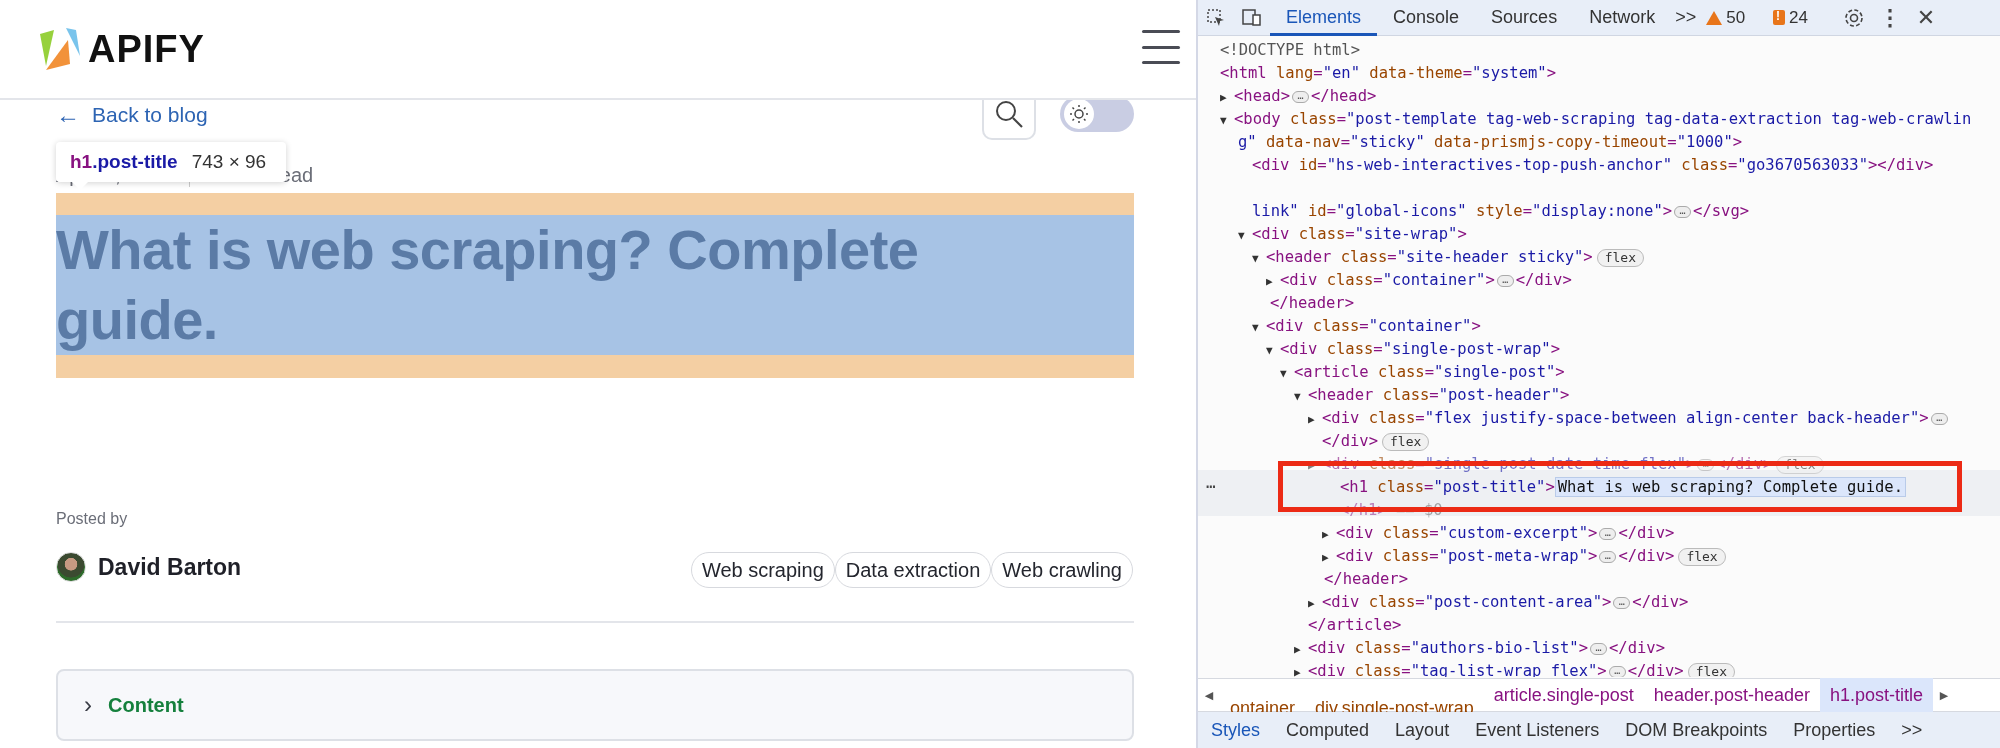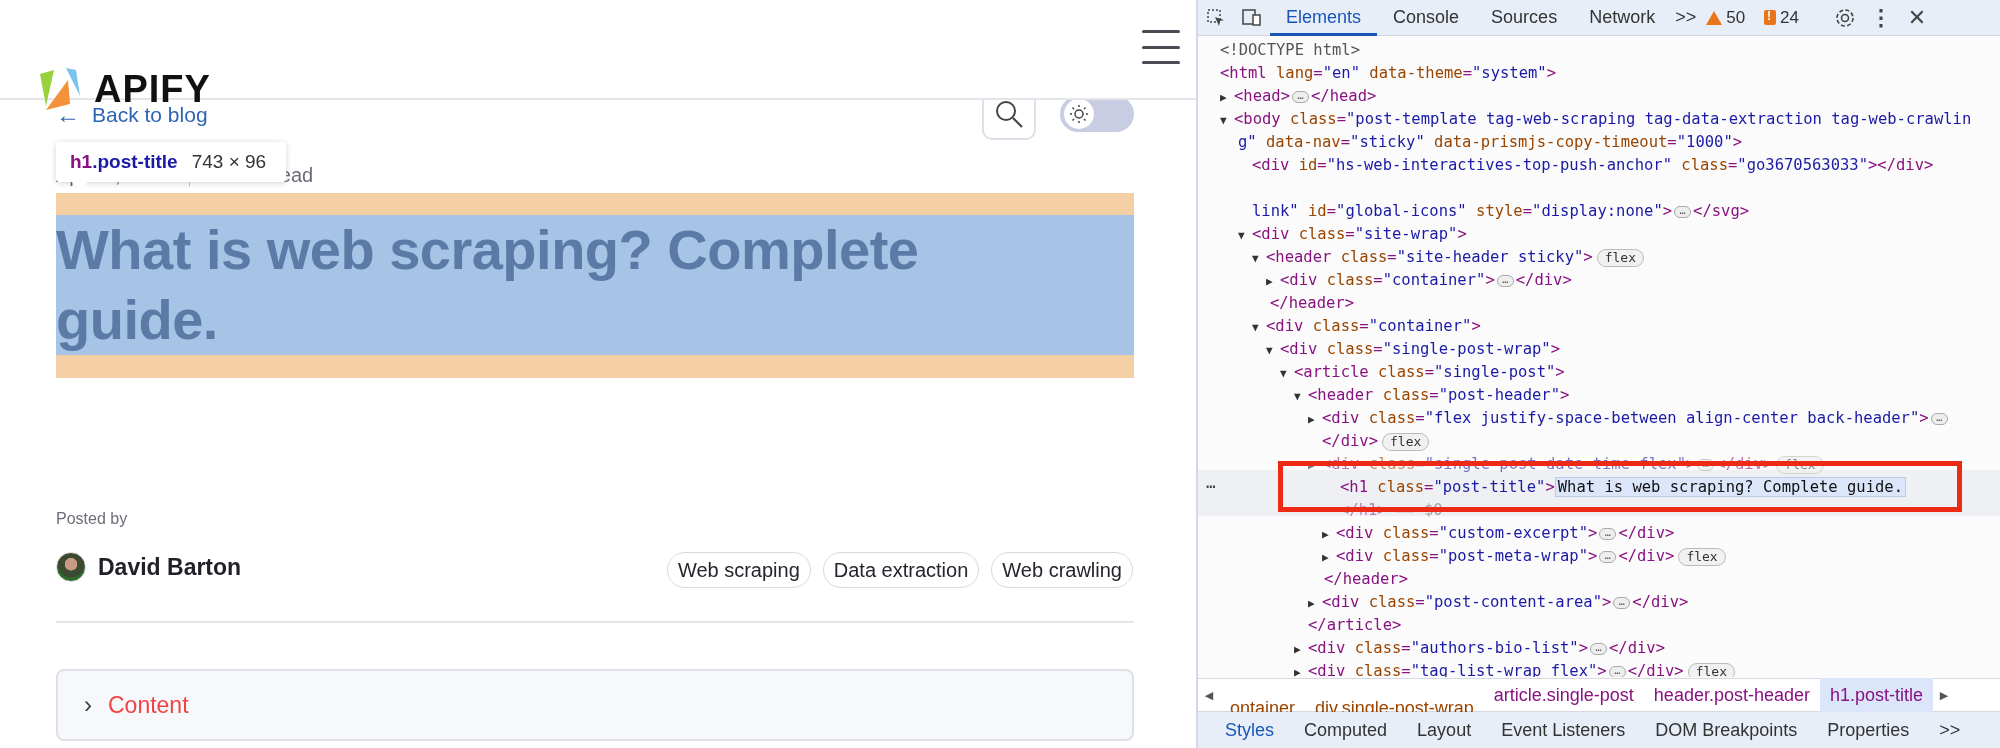--- a/index.html
+++ b/index.html
@@ -2,21 +2,21 @@
 <html><head>
 <meta charset="utf-8">
 <style>
   * { box-sizing: border-box; margin: 0; padding: 0; }
   html, body { width: 2000px; height: 748px; overflow: hidden; background: #fff; }
   body { font-family: "Liberation Sans", sans-serif; position: relative; }
 
   
   .page { position: absolute; left: 0; top: 0; width: 1196px; height: 748px; background: #fff; overflow: hidden; }
   .site-header { position: absolute; left: 0; top: 0; width: 1196px; height: 100px; border-bottom: 2px solid #e3e5ea; background: #fff; z-index: 3; }
-  .logo { position: absolute; left: 38px; top: 26px; display: flex; align-items: center; gap: 12px; margin-top: 40px; }
+  .logo { position: absolute; left: 38px; top: 26px; display: flex; align-items: center; gap: 6px; }
   .logo-mark { width: 44px; height: 46px; position: relative; }
   .logo-text { font-family: "Liberation Sans", sans-serif; font-weight: 700; font-size: 38px; letter-spacing: 1px; color: #111; }
   .hamburger { position: absolute; left: 1142px; top: 30px; width: 38px; height: 34px; display: flex; flex-direction: column; justify-content: space-between; cursor: pointer; }
   .hamburger span { display: block; height: 3px; background: #4a4c55; border-radius: 2px; }
 
   .back-link { position: absolute; left: 56px; top: 100px; height: 30px; display: flex; align-items: center; gap: 12px; color: #2d64b3; font-size: 21px; cursor: pointer; }
   .back-link .arrow { font-size: 24px; line-height: 1; }
   .search-btn { position: absolute; left: 982px; top: 90px; width: 54px; height: 50px; border: 2px solid #dde0e6; border-top: none; border-radius: 0 0 10px 10px; display: flex; align-items: center; justify-content: center; background: #fff; }
   .theme-toggle { position: absolute; left: 1060px; top: 96px; width: 74px; height: 36px; border-radius: 18px; background: #c9cde3; }
   .theme-toggle .knob { position: absolute; left: 4px; top: 3px; width: 30px; height: 30px; border-radius: 50%; background: #fff; display: flex; align-items: center; justify-content: center; }
@@ -34,28 +34,28 @@
   .title-box .content { position: absolute; left: 0; top: 22px; width: 1078px; height: 140px; background: #a7c3e5; }
   .post-title { position: absolute; left: 0; top: 0; width: 960px; font-size: 56px; font-weight: 700; line-height: 70px; color: #5b7ba6; letter-spacing: -0.5px; }
 
   .excerpt { position: absolute; left: 56px; top: 378px; width: 1080px; font-size: 28px; line-height: 46px; color: #3a3d46; }
 
   .posted-by { position: absolute; left: 56px; top: 510px; font-size: 16px; color: #6b6e78; }
   .author { position: absolute; left: 56px; top: 552px; display: flex; align-items: center; gap: 12px; }
   .avatar { width: 30px; height: 30px; border-radius: 50%; background: radial-gradient(circle at 50% 40%, #c79a82 0 28%, #3b4a30 30% 60%, #2d6b2a 62%); border: 1px solid #ddd; }
   .author-name { font-size: 23px; font-weight: 700; color: #1f2028; }
 
-  .tags { position: absolute; right: 63px; top: 552px; display: flex; gap: 12px; }
+  .tags { position: absolute; right: 63px; top: 552px; display: flex; }
   .tag-pill { height: 36px; padding: 0 10px; border: 1.5px solid #d7d9de; border-radius: 18px; display: flex; align-items: center; font-size: 20px; color: #24262e; background: #fff; cursor: pointer; }
 
   .divider { position: absolute; left: 56px; top: 621px; width: 1078px; height: 2px; background: #e3e5ea; }
 
   .toc { position: absolute; left: 56px; top: 669px; width: 1078px; height: 72px; border: 2px solid #dde0e6; border-radius: 8px; background: #f7f8fb; display: flex; align-items: center; padding-left: 26px; gap: 16px; cursor: pointer; }
   .toc .chev { font-size: 24px; color: #3a3d46; }
-  .toc .label { font-size: 23px; font-weight: 400; color: #ef4444; }
+  .toc .label { font-size: 20px; font-weight: 700; color: #15803d; }
 
   
   .devtools { position: absolute; left: 1196px; top: 0; width: 804px; height: 748px; background: #fbfbfb; border-left: 2px solid #d4d8e6; font-family: "Liberation Sans", sans-serif; }
   .dt-toolbar { position: absolute; left: 0; top: 0; width: 804px; height: 36px; background: #e8eef8; border-bottom: 1px solid #d0d6e2; display: flex; align-items: center; }
   .dt-icon { width: 36px; height: 36px; display: flex; align-items: center; justify-content: center; cursor: pointer; color: #444; }
   .dt-tab { height: 36px; padding: 0 16px; display: flex; align-items: center; font-size: 18px; color: #333; cursor: pointer; position: relative; }
   .dt-tab.active { color: #1a56b8; }
   .dt-tab.active:after { content: ""; position: absolute; left: 0; right: 0; bottom: 0; height: 3px; background: #1a56b8; }
   .dt-more { font-size: 18px; color: #333; padding: 0 4px; }
   .badge { display: flex; align-items: center; gap: 4px; font-size: 17px; color: #333; margin-left: 6px; }
@@ -77,21 +77,21 @@
   .red-box { position: absolute; left: 80px; top: 424px; width: 684px; height: 51px; border: 5px solid #ec2a15; pointer-events: none; }
   .hl-text { background: #dbe6fb; border: 1px solid #b9cbe9; padding: 0 2px; color: #111; }
 
   .breadcrumbs { position: absolute; left: 0; top: 678px; width: 804px; height: 34px; background: #fff; border-top: 1px solid #d6d9e0; border-bottom: 1px solid #d6d9e0; display: flex; align-items: center; font-size: 18px; }
   .bc-arrow { width: 22px; text-align: center; color: #555; font-size: 11px; }
   .bc-item { padding: 0 10px; color: #881280; height: 34px; display: flex; align-items: center; cursor: pointer; }
   .bc-item.tagcolor { color: #994500; margin-top: 27px; }
   .bc-item.active { background: #dbe6fb; color: #881280; }
 
   .bottom-tabs { position: absolute; left: 0; top: 712px; width: 804px; height: 36px; background: #e8eef8; display: flex; align-items: center; font-size: 18px; }
-  .bt { padding: 0 3px; color: #333; cursor: pointer; margin-left: 24px; }
+  .bt { padding: 0 13px; color: #333; cursor: pointer; }
   .bt.active { color: #1a56b8; }
 </style>
 </head>
 <body>
 
 <div class="page">
   <div class="site-header">
     <div class="logo">
       <svg class="logo-mark" viewBox="0 0 44 46" width="44" height="46">
         <polygon points="2,8 16,4 8,40" fill="#97d13c"></polygon>
@@ -190,21 +190,21 @@
     </div>
     <div class="dt-tab active">Elements</div>
     <div class="dt-tab">Console</div>
     <div class="dt-tab">Sources</div>
     <div class="dt-tab">Network</div>
     <span class="dt-more">&gt;&gt;</span>
     <span class="badge">
       <span class="warn-tri"></span>
       <span>50</span>
     </span>
-    <span class="badge" style="margin-left:19px">
+    <span class="badge" style="margin-left:28px">
       <span class="err-sq"></span>
       <span>24</span>
     </span>
     <div class="dt-icon" style="margin-left:28px">
       <svg width="22" height="22" viewBox="0 0 22 22">
           <circle cx="11" cy="11" r="3.5" fill="none" stroke="#444" stroke-width="1.6"></circle>
           <circle cx="11" cy="11" r="8" fill="none" stroke="#444" stroke-width="1.6" stroke-dasharray="4 2.3"></circle>
         </svg>
     </div>
     <div class="dt-icon" style="font-size:22px;font-weight:700">⋮</div>

